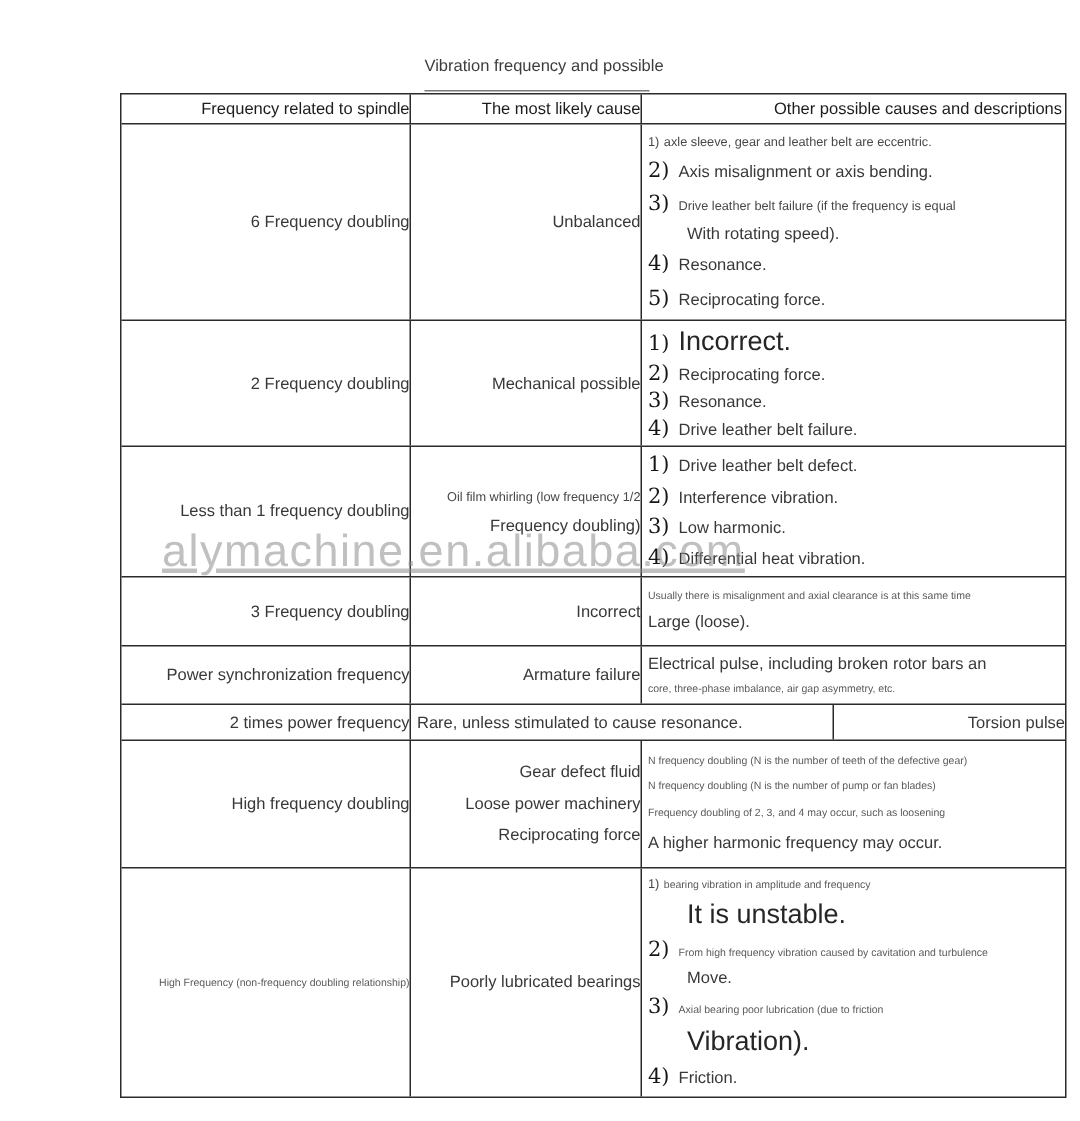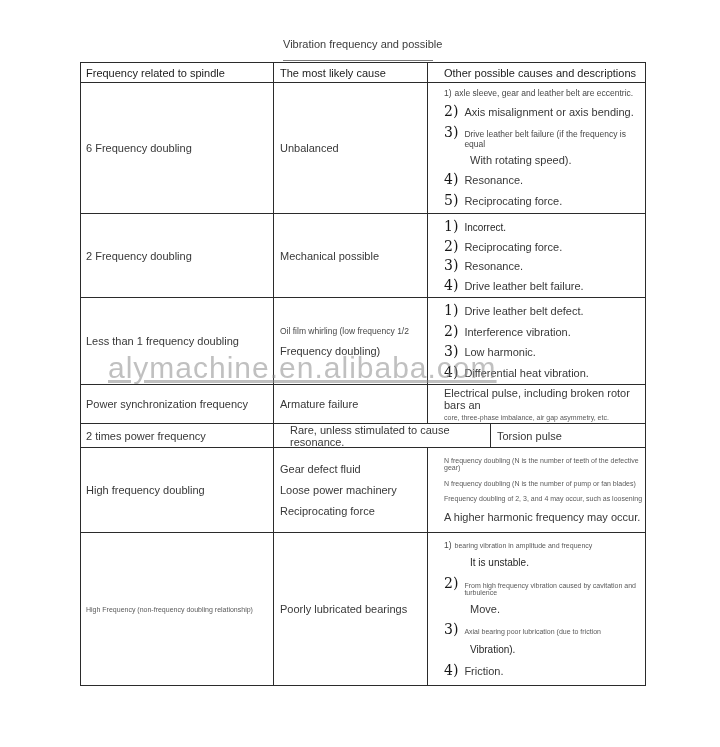--- a/index.html
+++ b/index.html
@@ -1,56 +1,56 @@
 <!DOCTYPE html>
 <html><head>
 <meta charset="utf-8">
 <style>
   * { margin:0; padding:0; box-sizing:border-box; }
   html,body { background:#ffffff; }
   body {
     width:720px; height:747px; position:relative; overflow:hidden;
     font-family:"Liberation Sans", sans-serif; color:#333;
   }
-  .canvas { position:absolute; inset:0; background:#fff; }
+  .canvas { position:absolute; inset:0; background:#fff;text-align:right; }
 
   .title {
     position:absolute; left:283px; top:38px;
     font-size:11px; color:#3c3c3c; line-height:1.25;
   }
   .title-rule {
     position:absolute; left:283px; top:60px; width:150px; height:1px;
     background:#7a7a7a;
   }
 
   .watermark {
     position:absolute; left:96px; top:351px;
     font-size:30px; letter-spacing:1px; color:#8d8d8d; opacity:0.55;
     text-decoration:underline; white-space:nowrap;
     pointer-events:none; z-index:6;margin-left:12px;
   }
 
   .vtable {
-    position:absolute; left:80px; top:62px; width:566px;
+    position:absolute; left:80px; top:62px; width:631px;
     border:1px solid #2b2b2b; background:transparent;
   }
   .trow { display:flex; border-bottom:1px solid #2b2b2b; }
   .trow:last-child { border-bottom:none; }
   .c { border-right:1px solid #2b2b2b; overflow:hidden; }
   .c:last-child { border-right:none; }
   .c1 { width:193px; display:flex; flex-direction:column; justify-content:center; padding-left:5px; row-gap:9px; }
   .c2 { width:154px; display:flex; flex-direction:column; justify-content:center; padding-left:6px; row-gap:9px; }
-  .c3 { flex:1; display:flex; flex-direction:column; justify-content:space-evenly; padding-left:4px; padding-right:2px;margin-left:12px; }
+  .c3 { flex:1; display:flex; flex-direction:column; justify-content:space-evenly; padding-left:4px; padding-right:2px; }
 
   .hcell { font-size:11px; color:#1c1c1c; }
 
   .t-tiny   { font-size:7px;  color:#5a5a5a; }
   .t-small  { font-size:8.5px; color:#474747; }
   .t-normal { font-size:11px; color:#383838; }
-  .t-large  { font-size:10px; color:#262626; }
+  .t-large  { font-size:18px; color:#262626; }
 
   .line { display:flex; align-items:baseline; }
   .num {
     font-family:"DejaVu Serif", serif;
     font-size:14px; color:#161616; margin-right:6px; flex:0 0 auto;
   }
   .num-sm { font-size:8.5px; color:#474747; margin-right:3px; flex:0 0 auto; }
   .indent { padding-left:26px; }
 </style>
 </head>
@@ -153,20 +153,36 @@
           <span class="num">3)</span>
           <span class="t-normal">Low harmonic.</span>
         </div>
         <div class="line">
           <span class="num">4)</span>
           <span class="t-normal">Differential heat vibration.</span>
         </div>
       </div>
     </div>
 
+    <div class="trow" style="height:46px">
+      <div class="c c1">
+        <span class="t-normal">3 Frequency doubling</span>
+      </div>
+      <div class="c c2">
+        <span class="t-normal">Incorrect</span>
+      </div>
+      <div class="c c3">
+        <div class="line">
+          <span class="t-tiny">Usually there is misalignment and axial clearance is at this same time</span>
+        </div>
+        <div class="line">
+          <span class="t-normal">Large (loose).</span>
+        </div>
+      </div>
+    </div>
 
     <div class="trow" style="height:39px">
       <div class="c c1">
         <span class="t-normal">Power synchronization frequency</span>
       </div>
       <div class="c c2">
         <span class="t-normal">Armature failure</span>
       </div>
       <div class="c c3">
         <div class="line">

